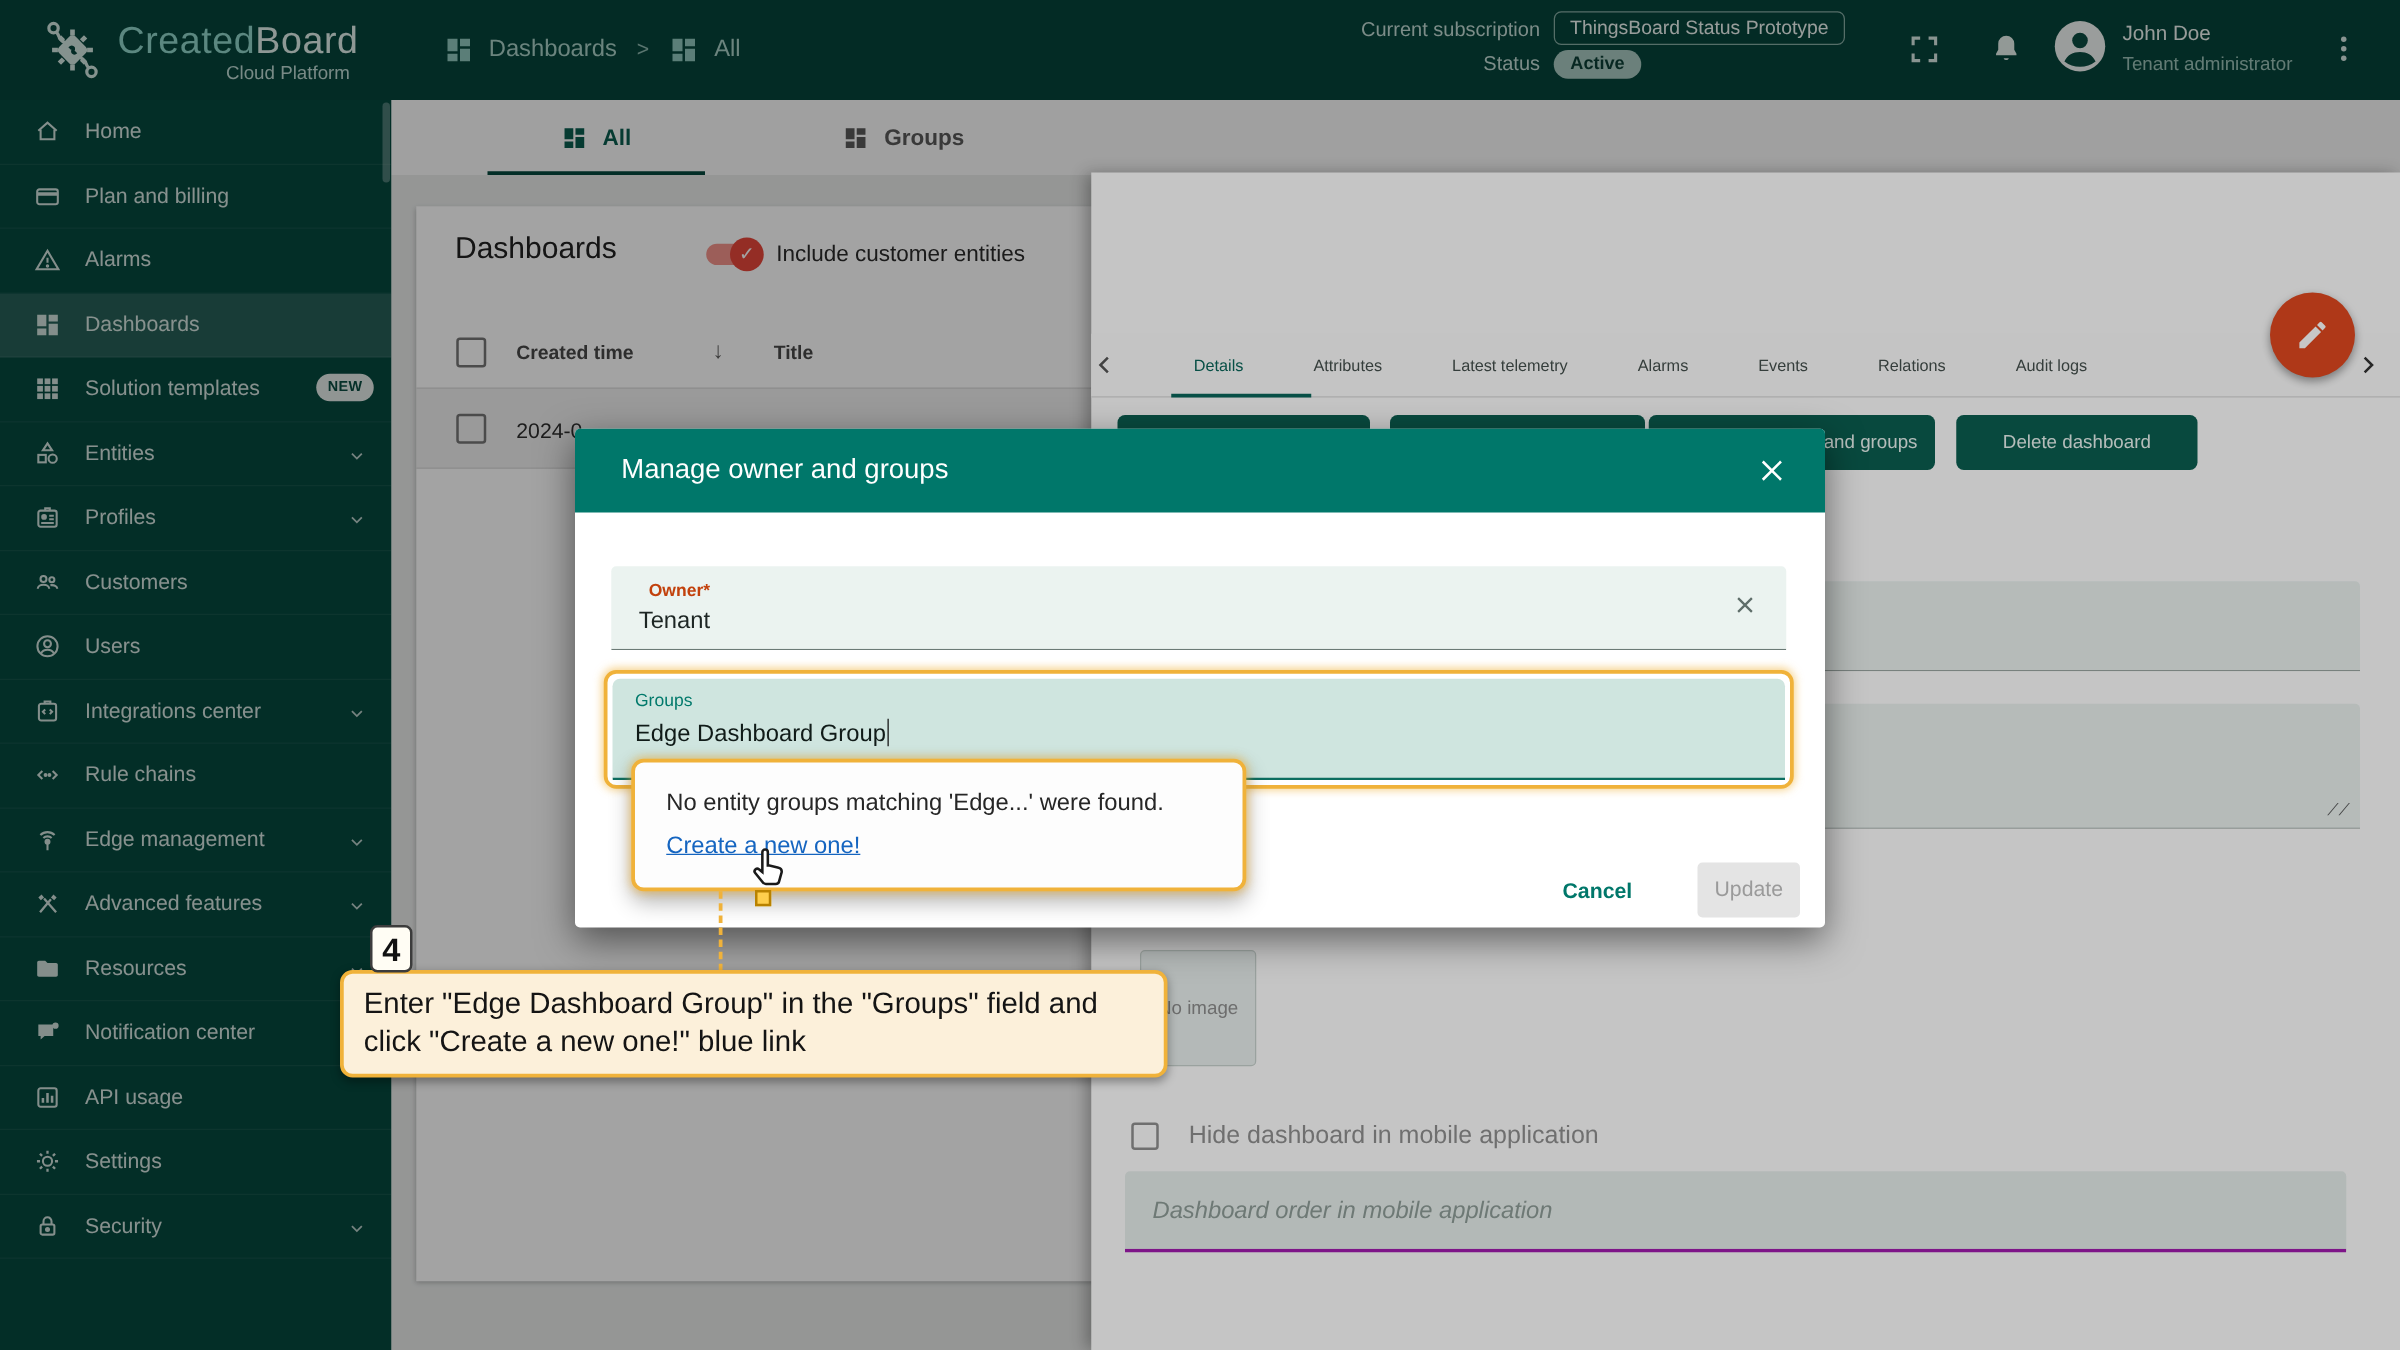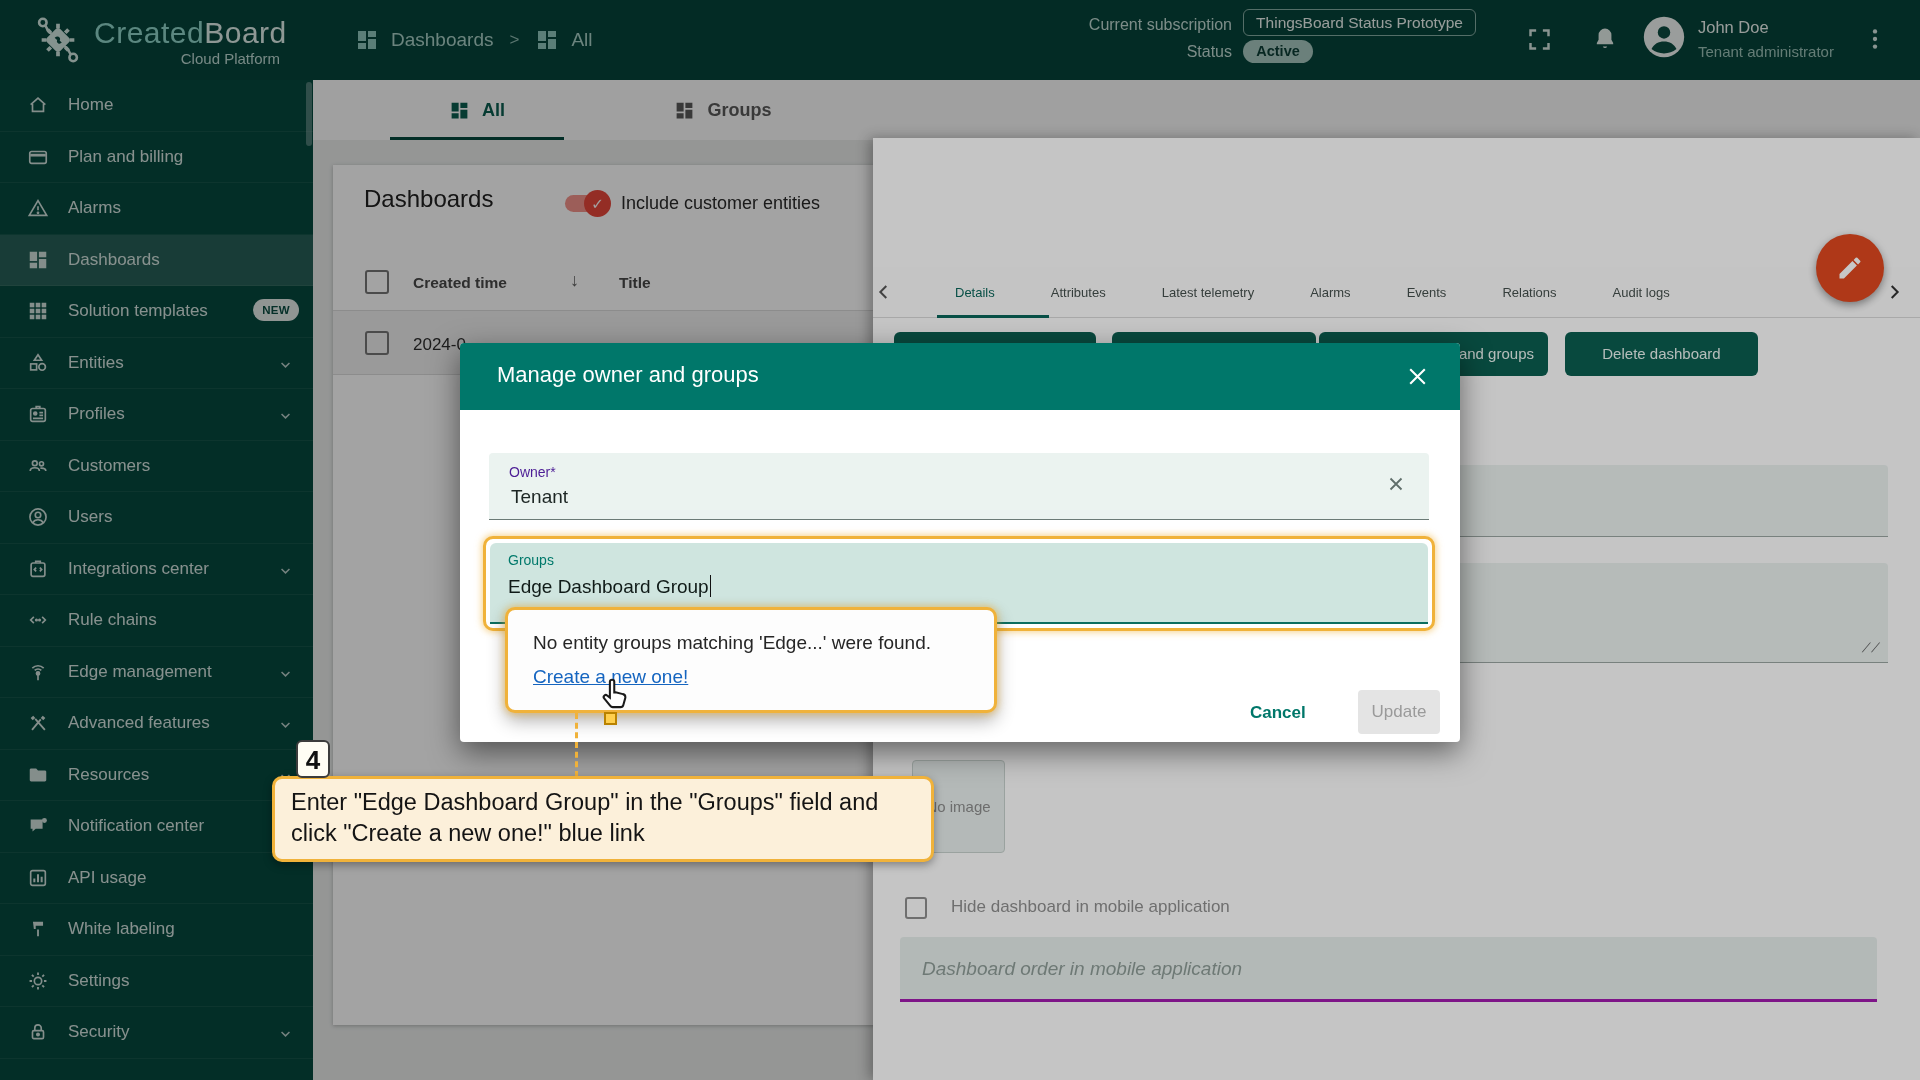--- a/index.html
+++ b/index.html
@@ -73,31 +73,31 @@
   .tb-btn{position:absolute;top:194px;height:44px;background:#0b5e50;color:#e8f2ef;font-size:15px;font-weight:500;border-radius:6px;line-height:44px;text-align:center;white-space:nowrap;overflow:hidden;cursor:pointer;}
   .tbb0{left:21px;width:202px;}
   .tbb1{left:239px;width:204px;}
   .tbb2{left:446px;width:229px;text-align:right;padding-right:14px;}
   .tbb3{left:692px;width:193px;}
   .d-field{position:absolute;left:32px;width:983px;background:#e9f0ee;border-bottom:1px solid #9aa6a2;border-radius:4px 4px 0 0;}
   .d-field1{top:327px;height:72px;}
   .d-field2{top:425px;height:100px;}
   .resize-glyph{position:absolute;right:8px;bottom:6px;color:#555;font-size:13px;}
   .img-box{position:absolute;left:39px;top:622px;width:93px;height:93px;background:#e7eeec;border:1px solid #c6d0cc;border-radius:4px;display:flex;align-items:center;justify-content:center;font-size:15px;color:#8c8c8c;}
-  .d-check-row{position:absolute;left:32px;top:759px;display:flex;align-items:flex-start;gap:24px;color:#8f8f8f;font-size:17px;}
+  .d-check-row{position:absolute;left:32px;top:759px;display:flex;align-items:flex-end;gap:24px;color:#8f8f8f;font-size:20px;}
   .d-order{position:absolute;left:27px;top:799px;width:977px;height:65px;background:#e6edeb;border-bottom:3px solid #a21caf;border-radius:4px 4px 0 0;font-style:italic;}
   .d-order-label{position:absolute;left:22px;top:21px;font-size:19px;color:#8d9c97;}
 
   
   .modal{position:absolute;left:460px;top:343px;width:1000px;height:399px;background:#fff;border-radius:4px;z-index:40;box-shadow:0 10px 30px rgba(0,0,0,.5);}
   .m-header{position:absolute;left:0;top:0;width:100%;height:67px;background:#00776a;border-radius:4px 4px 0 0;}
   .m-title{position:absolute;left:37px;top:19px;font-size:22px;font-weight:500;color:#fff;}
   .m-close{position:absolute;left:945px;top:21px;cursor:pointer;}
   .owner-field{position:absolute;left:29px;top:110px;width:940px;height:67px;background:#ebf3f0;border-bottom:1px solid #6b7a76;border-radius:4px 4px 0 0;}
-  .owner-label{position:absolute;left:20px;top:11px;font-size:14px;color:#4c1d95;}
+  .owner-label{position:absolute;left:30px;top:11px;font-size:14px;color:#c2410c;font-weight:bold;}
   .owner-value{position:absolute;left:22px;top:33px;font-size:19px;color:#1d2624;}
   .owner-clear{position:absolute;right:22px;top:20px;cursor:pointer;}
   .groups-ring{position:absolute;left:23px;top:193px;width:952px;height:95px;border:3px solid #f0b23a;border-radius:10px;box-shadow:0 0 7px 1px rgba(240,178,58,.6);background:#fff;}
   .groups-field{position:absolute;left:4px;top:4px;right:4px;bottom:4px;background:#cfe5df;border-bottom:2px solid #0c6e60;border-radius:6px 6px 0 0;}
   .groups-label{position:absolute;left:18px;top:9px;font-size:14px;color:#00796b;}
   .groups-value{position:absolute;left:18px;top:32px;font-size:19px;color:#101b18;}
   .caret{display:inline-block;width:1.5px;height:22px;background:#111;vertical-align:-4px;margin-left:1px;}
   .dropdown{position:absolute;left:45px;top:264px;width:492px;height:106px;background:#fdfdfd;border:3px solid #f0b23a;border-radius:10px;box-shadow:0 0 7px 1px rgba(240,178,58,.6),0 8px 18px rgba(0,0,0,.3);z-index:3;}
   .dd-msg{position:absolute;left:25px;top:22px;font-size:19px;color:#262626;}
   .dd-link{position:absolute;left:25px;top:56px;font-size:19px;color:#1565c0;text-decoration:underline;cursor:pointer;}
@@ -323,26 +323,20 @@
         </div>
         <div class="side-item">
           <span class="ic"><svg class="ic" width="22" height="22" viewBox="0 0 24 24" fill="none" stroke="#cfe0db" stroke-width="1.8" style="color:#cfe0db">
               <rect x="4" y="4" width="16" height="16" rx="2" fill="none"></rect>
               <path d="M8 16.5v-4M12 16.5v-8.5M16 16.5v-6" stroke-width="2.2"></path>
             </svg></span>
           <span>API usage</span>
         </div>
         <div class="side-item">
           <span class="ic"><svg class="ic" width="22" height="22" viewBox="0 0 24 24" fill="none" stroke="#cfe0db" stroke-width="1.8" style="color:#cfe0db">
-              <path d="M6.5 4h11v4.5H9.5V12h-2zM11 12.5h2V20h-2z" fill="currentColor" stroke="none"></path>
-            </svg></span>
-          <span>White labeling</span>
-        </div>
-        <div class="side-item">
-          <span class="ic"><svg class="ic" width="22" height="22" viewBox="0 0 24 24" fill="none" stroke="#cfe0db" stroke-width="1.8" style="color:#cfe0db">
               <circle cx="12" cy="12" r="4" fill="none"></circle>
               <path d="M12 2.8v2.7M12 18.5v2.7M2.8 12h2.7M18.5 12h2.7M5.4 5.4l1.9 1.9M16.7 16.7l1.9 1.9M18.6 5.4l-1.9 1.9M7.3 16.7l-1.9 1.9" stroke-width="2"></path>
             </svg></span>
           <span>Settings</span>
         </div>
         <div class="side-item">
           <span class="ic"><svg class="ic" width="22" height="22" viewBox="0 0 24 24" fill="none" stroke="#cfe0db" stroke-width="1.8" style="color:#cfe0db">
               <rect x="6" y="10.5" width="12" height="8.8" rx="1.5" fill="none"></rect>
               <path d="M8.5 10.5V7.7a3.5 3.5 0 0 1 7 0v2.8" fill="none"></path>
               <circle cx="12" cy="14.8" r="1.3" fill="currentColor"></circle>

